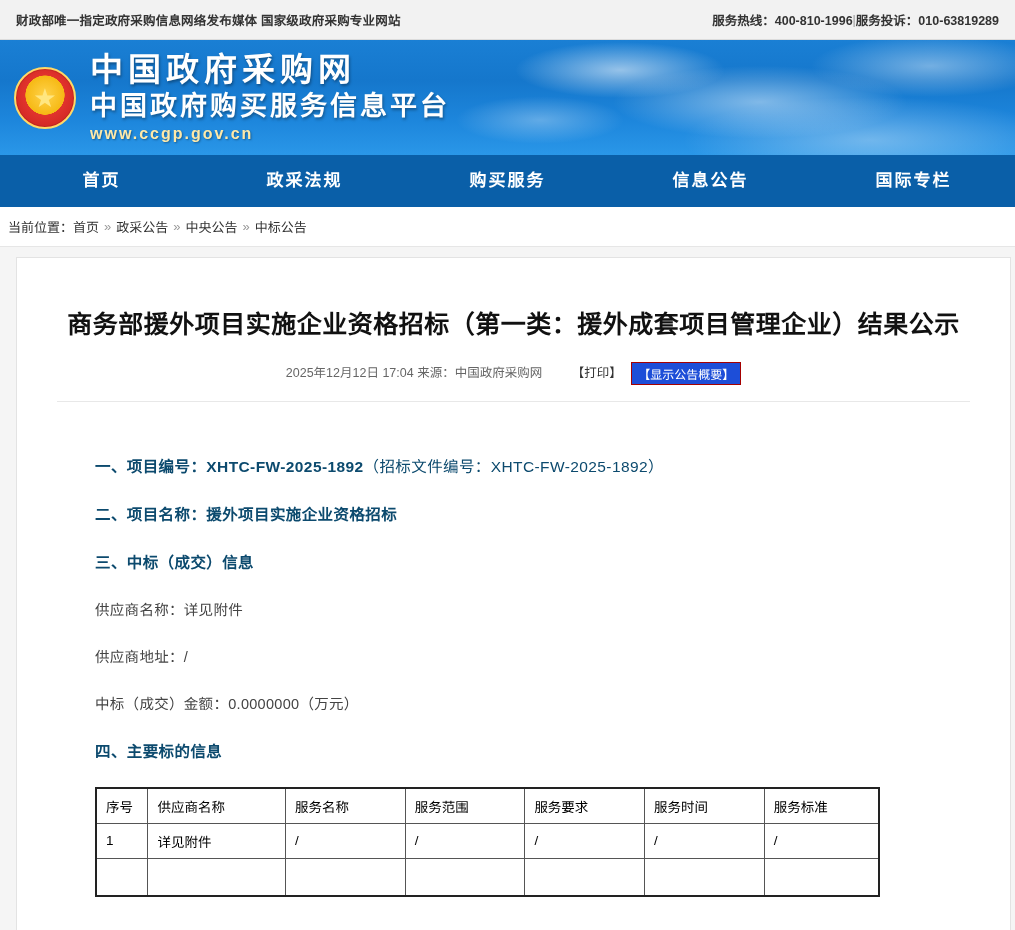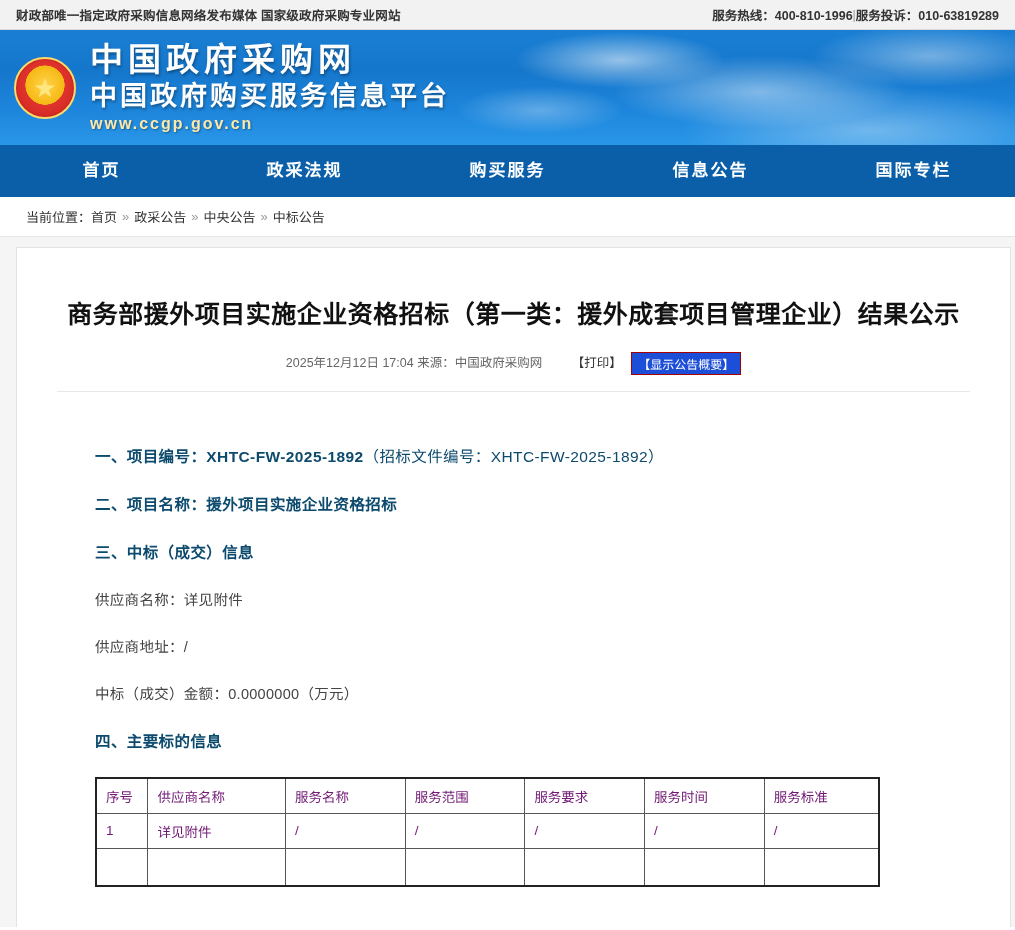--- a/index.html
+++ b/index.html
@@ -6,21 +6,21 @@
   html, body {
     margin: 0; padding: 0;
     width: 1015px;
     background: #ffffff;
     font-family: "Liberation Sans", "DejaVu Sans", sans-serif;
   }
   body { width: 1015px; }
 
   
   .topbar {
-    height: 30px;
+    height: 40px;
     background: #f2f2f2;
     border-bottom: 1px solid #dcdcdc;
     display: flex;
     align-items: center;
     justify-content: space-between;
     padding: 0 16px;
     font-size: 12.5px;
     font-weight: bold;
     color: #333;
   }
@@ -105,21 +105,21 @@
     line-height: 52px;
   }
 
   
   .crumb-wrap {
     background: #ffffff;
     border-bottom: 1px solid #e6e6e6;
     height: 40px;
     display: flex;
     align-items: center;
-    padding-left: 26px;
+    padding-left: 8px;
     font-size: 13px;
     color: #333;
   }
   .crumb-wrap a { color: #333; text-decoration: none; }
   .crumb-sep { color: #999; margin: 0 5px; }
 
   
   .page-bg { background: #f5f5f5; padding: 10px 16px 0; }
   .card {
     width: 995px;
@@ -176,21 +176,21 @@
     letter-spacing: .3px;
   }
 
   
   table.goods {
     border-collapse: collapse;
     width: 785px;
     margin: 22px 0 0 0;
     border: 2px solid #222;
     font-size: 13.5px;
-    color: #701a75;
+    color: #000000;
   }
   table.goods th, table.goods td {
     border: 1px solid #555;
     padding: 7px 9px;
     text-align: left;
     font-weight: normal;
     height: 32px;
     vertical-align: middle;
   }
   table.goods th { background: #fff; }

